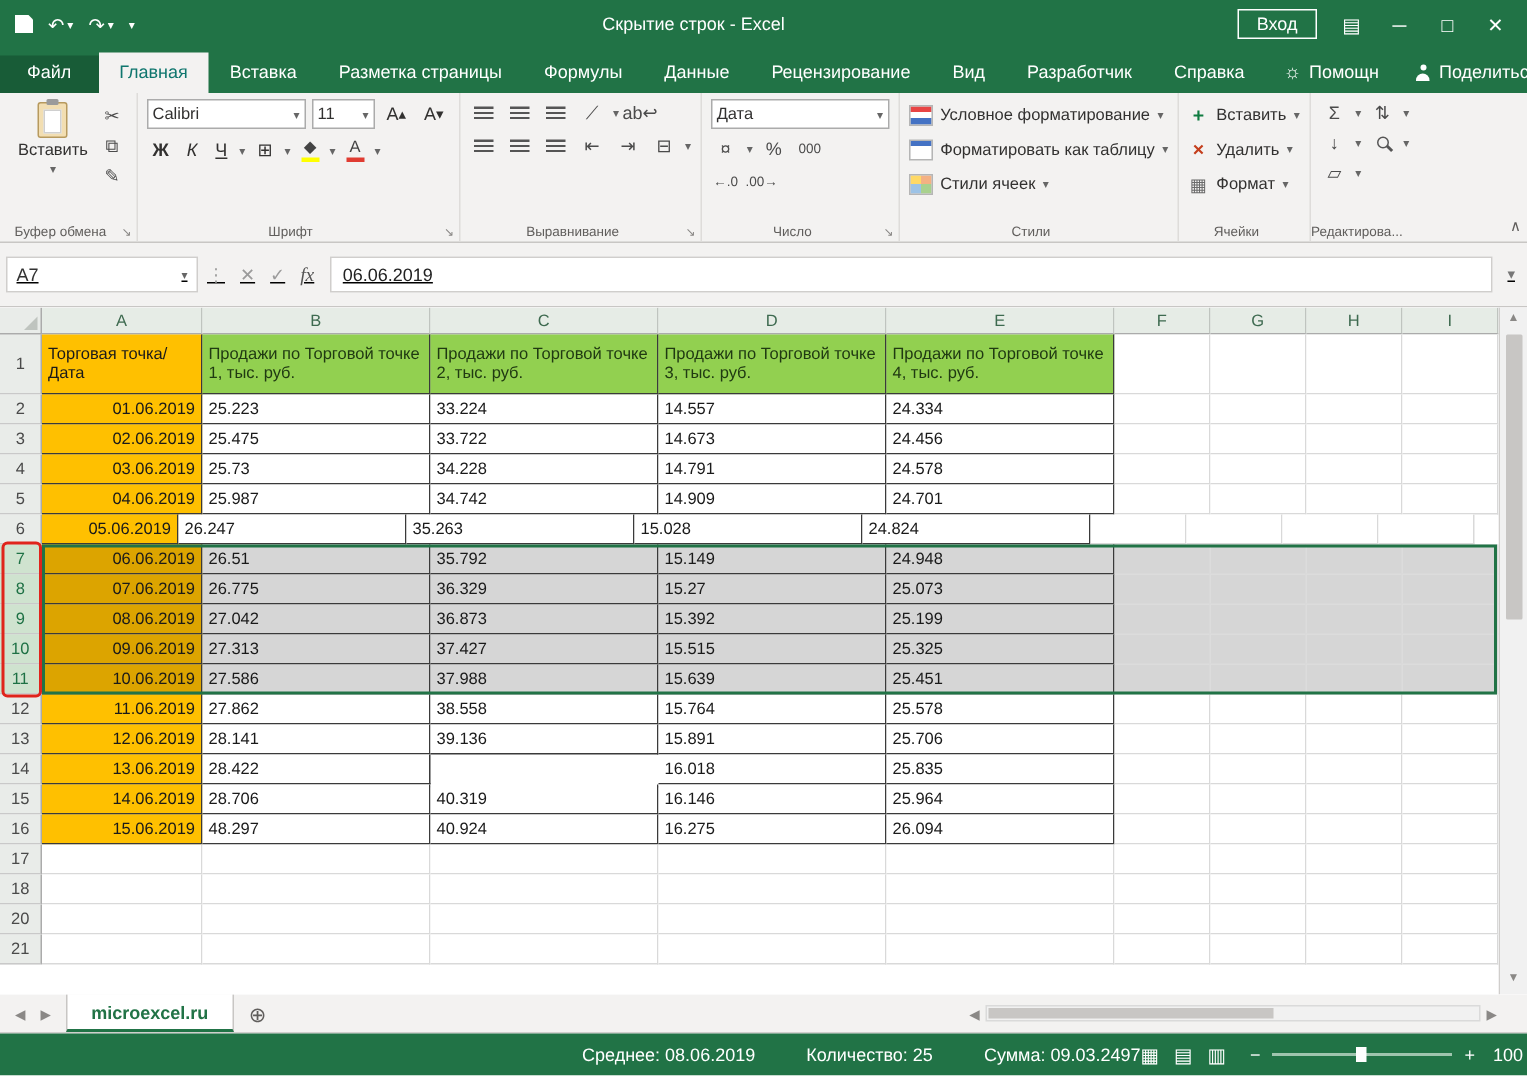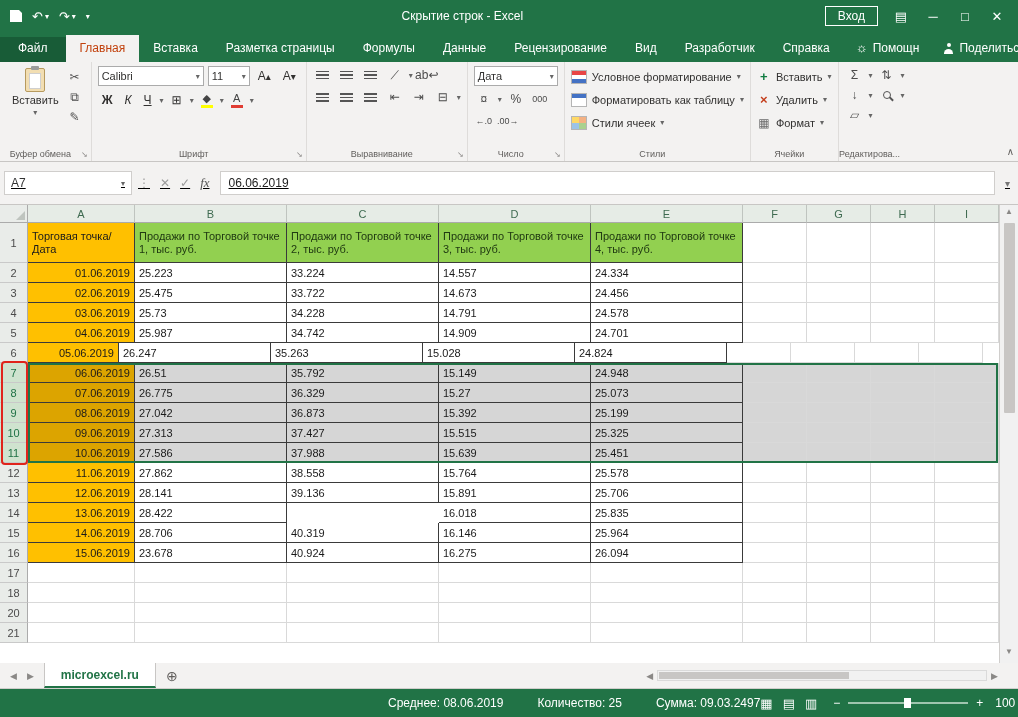--- a/index.html
+++ b/index.html
@@ -14,21 +14,21 @@
   .floppy { width:12px; height:12px; background:#fff; clip-path:polygon(0 0,75% 0,100% 25%,100% 100%,0 100%); display:inline-block; position:relative; }
   .title { flex:1; text-align:center; font-size:12px; white-space:nowrap; }
   .tright { display:flex; align-items:center; gap:14px; padding-right:12px; }
   .signin { border:1px solid #fff; padding:2px 12px; font-size:12px; }
   .winbtn { font-size:13px; width:18px; text-align:center; }
 
   
   .tabsrow { height:30px; background:#217346; display:flex; align-items:flex-end; color:#fff; flex:0 0 auto; }
   .tab { padding:6px 14px 7px; font-size:12px; white-space:nowrap; }
   .tab.file { background:#185C37; padding:4px 18px 7px;margin-top:21px; }
-  .tab.active { background:#F3F2F1; color:#c2410c; }
+  .tab.active { background:#F3F2F1; color:#0f766e; }
   .tabspacer { flex:1; }
   .assist, .share { display:flex; align-items:center; gap:5px; padding:6px 12px 7px; font-size:12px; white-space:nowrap; }
   .bulbglyph { font-size:13px; }
   .person { width:11px; height:11px; position:relative; display:inline-block; }
   .person::before { content:""; position:absolute; top:0; left:3.5px; width:4px; height:4px; border-radius:50%; background:#fff; }
   .person::after { content:""; position:absolute; bottom:0; left:1px; width:9px; height:5px; border-radius:5px 5px 0 0; background:#fff; }
 
   
   .ribbon { height:100px; background:#F3F2F1; display:flex; align-items:stretch; border-bottom:1px solid #C8C6C4; flex:0 0 auto; position:relative; }
   .rgroup { position:relative; border-right:1px solid #DEDCDA; padding:4px 6px 16px; display:flex; align-items:flex-start; }
@@ -248,21 +248,21 @@
         <span class="sicon">⊟</span>
           <span class="ddm">▾</span>
       </div>
     </div>
     <div class="rg-label">Выравнивание</div>
     <span class="dlg">↘</span>
   </div>
 
   <div class="rgroup">
     <div class="col">
-      <div class="combo" style="width:84px;">
+      <div class="combo" style="width:119px;">
         <span>Дата</span>
           <span class="dd">▾</span>
       </div>
       <div class="rowline">
         <span class="sicon">¤</span>
           <span class="ddm">▾</span>
         <span class="sicon">%</span>
         <span class="sicon" style="font-size:9px;">000</span>
       </div>
       <div class="rowline">
@@ -549,21 +549,21 @@
           <div class="cell tbl data" style="width: 152px;">16.146</div>
           <div class="cell tbl data" style="width: 152px;">25.964</div>
           <div class="cell" style="width: 64px;"></div>
           <div class="cell" style="width: 64px;"></div>
           <div class="cell" style="width: 64px;"></div>
           <div class="cell" style="width: 64px;"></div>
         </div>
         <div class="grow">
           <div class="rh">16</div>
           <div class="cell tbl gold right" style="width: 107px;">15.06.2019</div>
-          <div class="cell tbl data" style="width: 152px;">23.678</div>
+          <div class="cell tbl data" style="width: 152px;">48.297</div>
           <div class="cell tbl data" style="width: 152px;">40.924</div>
           <div class="cell tbl data" style="width: 152px;">16.275</div>
           <div class="cell tbl data" style="width: 152px;">26.094</div>
           <div class="cell" style="width: 64px;"></div>
           <div class="cell" style="width: 64px;"></div>
           <div class="cell" style="width: 64px;"></div>
           <div class="cell" style="width: 64px;"></div>
         </div>
         <div class="grow">
           <div class="rh">17</div>

